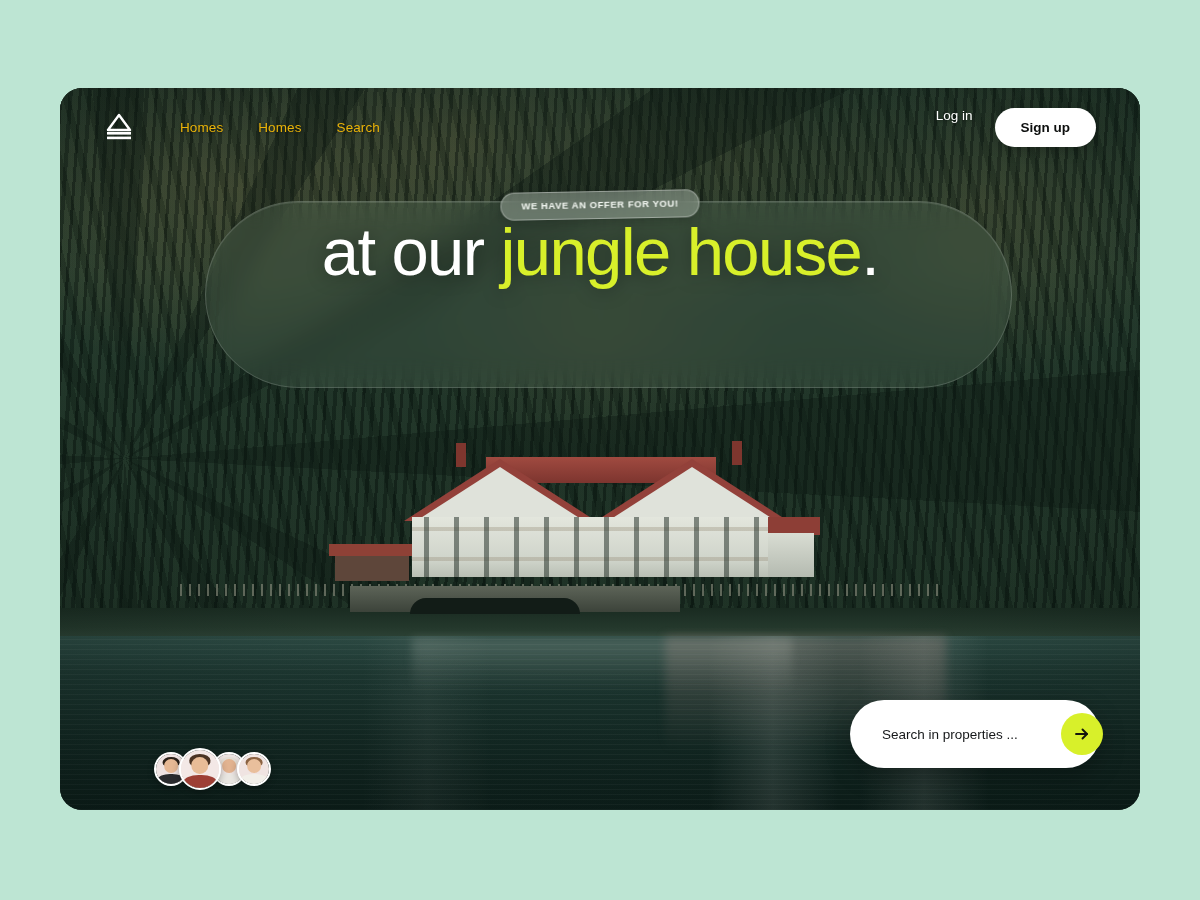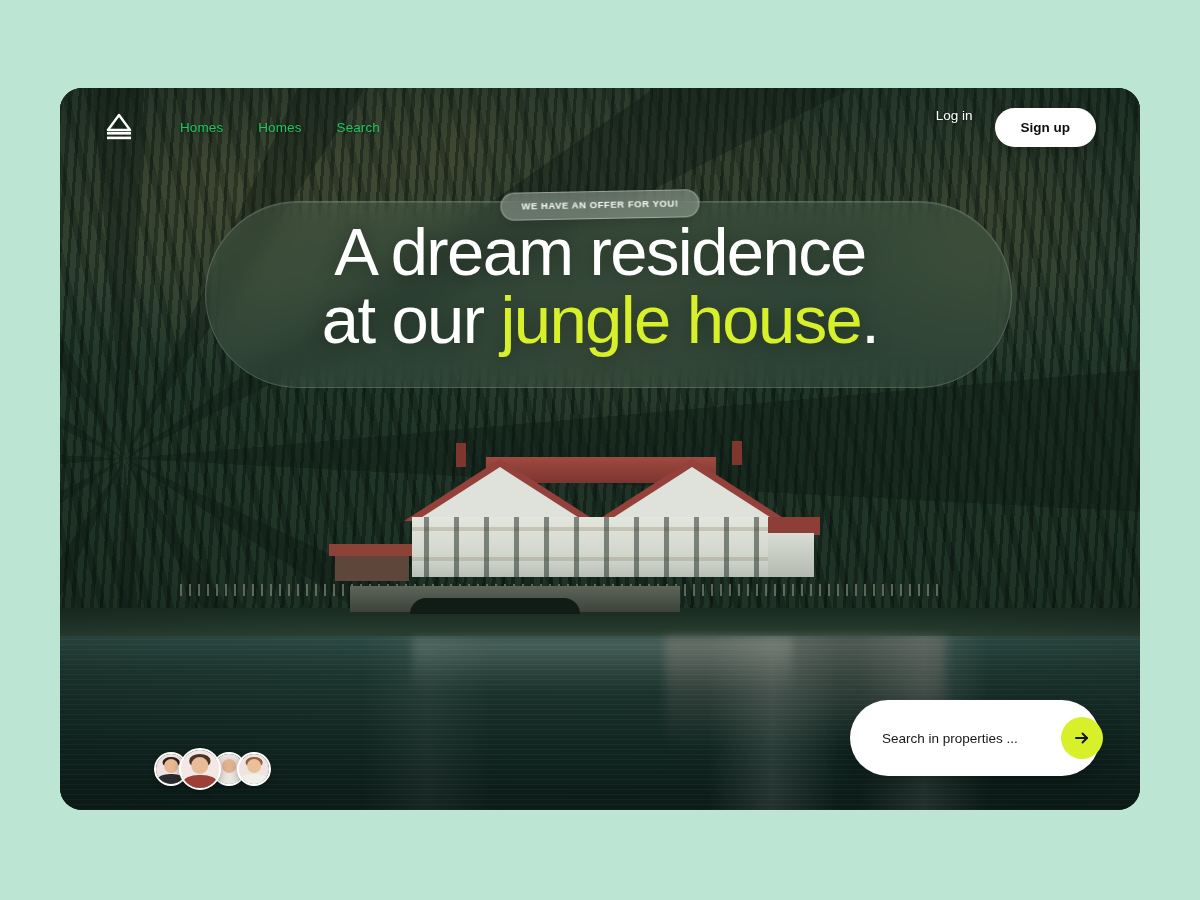--- a/index.html
+++ b/index.html
@@ -184,21 +184,21 @@
 
   
   .navbar {
     position: absolute; left: 0; top: 0; width: 100%; height: 78px;
     display: flex; align-items: center; padding: 0 44px; box-sizing: border-box;
   }
   .logo { width: 30px; height: 28px; position: relative; margin-right: 46px; }
   .logo svg { display: block; }
   .nav-links { display: flex; gap: 35px; }
   .nav-link {
-    color: #22c55e; font-size: 13.5px; letter-spacing: .1px;
+    color: #eab308; font-size: 13.5px; letter-spacing: .1px;
     text-decoration: none; cursor: pointer;
     text-shadow: 0 1px 3px rgba(0,0,0,.45);
   }
   .nav-right { margin-left: auto; display: flex; align-items: flex-start; gap: 22px; }
   .login-link {
     color: #fff; font-size: 13.5px; text-decoration: none; cursor: pointer;
     text-shadow: 0 1px 3px rgba(0,0,0,.45);
   }
   .signup-btn {
     background: #fff; color: #0d0f0e; border: none; cursor: pointer;
@@ -260,21 +260,21 @@
     position: absolute; left: 50%; top: 10%; width: 56%; height: 34%;
     transform: translateX(-50%); border-radius: 50% 50% 40% 40%;
   }
   .av-face .body {
     position: absolute; left: 50%; bottom: -6%; width: 86%; height: 40%;
     transform: translateX(-50%); border-radius: 46% 46% 0 0;
   }
 
   
   .search {
-    position: absolute; left: 790px; top: 612px; width: 250px; height: 76px;
+    position: absolute; left: 790px; top: 612px; width: 250px; height: 68px;
     background: #fff; border-radius: 40px; display: flex; align-items: center;
     padding: 0 8px 0 30px; box-sizing: border-box; z-index: 3;
     box-shadow: 0 8px 26px rgba(0,0,0,.28);
   }
   .search-input {
     flex: 1; border: none; outline: none; background: transparent;
     font-family: inherit; font-size: 13.5px; color: #16181a; font-weight: 500;
   }
   .search-input::placeholder { color: #16181a; opacity: 1; }
   .search-go {
@@ -333,21 +333,20 @@
       <a class="login-link" href="#">Log in</a>
       <button class="signup-btn">Sign up</button>
     </div>
   </div>
 
   <div class="glass"></div>
 
   <div class="offer-badge">WE HAVE AN OFFER FOR YOU!</div>
 
   <div class="headline">
-    <div class="hl-line">A dream residence</div>
     <div class="hl-line"><span>at our </span><span class="hl-accent">jungle house</span><span class="hl-dot">.</span></div>
   </div>
 
   <div class="agents">
     <div class="avatars">
       <div class="avatar">
         <div class="av-face" style="background:#efe3e2">
           <div class="hair" style="background:#2b2119"></div>
           <div class="head" style="background:#e6b894"></div>
           <div class="body" style="background:#2a2b2e"></div>

